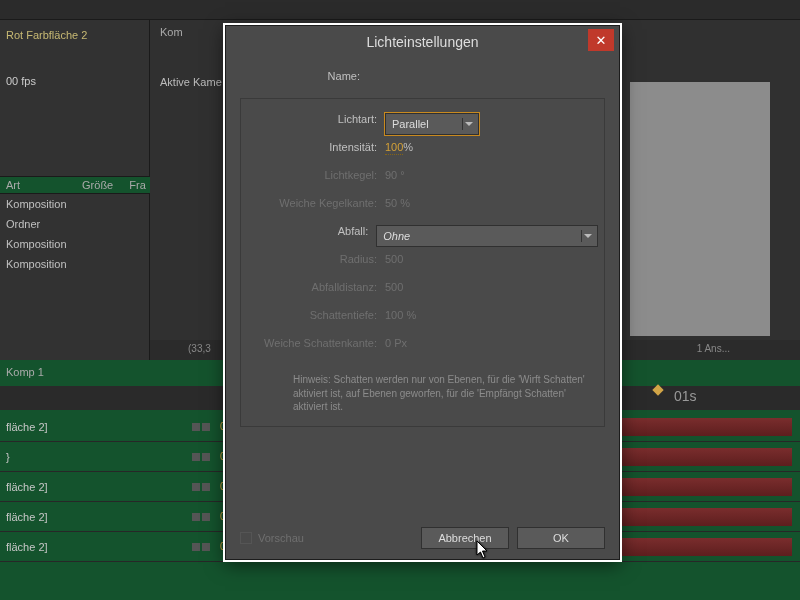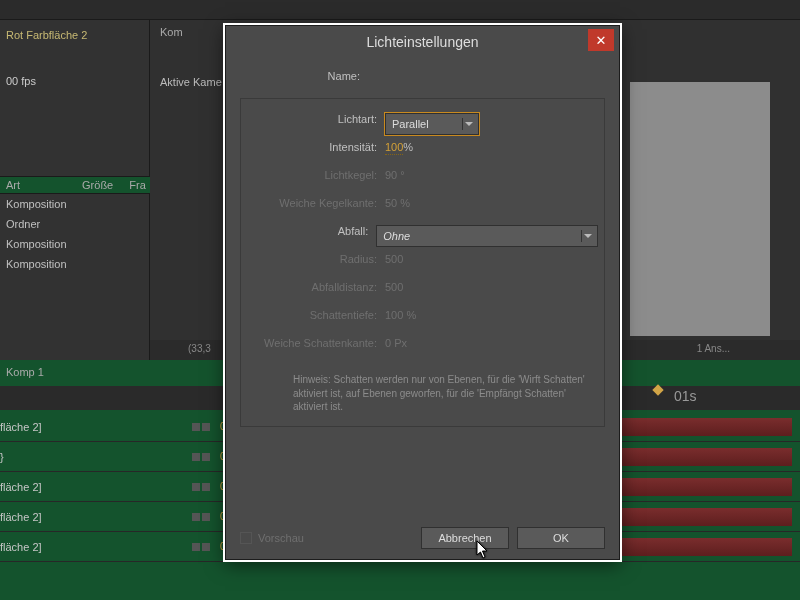--- a/index.html
+++ b/index.html
@@ -27,21 +27,21 @@
   .bg .preview { position:absolute; top:62px; right:30px; width:140px; height:254px; background:#8c8c8c;}
   .bg .statusbar { position:absolute; top:340px; left:150px; right:0; height:20px; background:#2b2b2b; color:#888; font-size:10px; padding:3px 10px;}
   .bg .tl { position:absolute; top:360px; left:0; right:0; bottom:0; background:#14532d;}
   .bg .tl-tab { position:absolute; top:6px; left:6px; color:#aaa;}
   .bg .tl-hdr { position:absolute; top:26px; left:0; right:0; height:24px; background:#2a2a2a;}
   .bg .timeruler { position:absolute; top:28px; left:620px; right:6px; height:20px;}
   .bg .timeruler .tick { position:absolute; top:0; color:#999; font-size:14px;}
   .bg .playhead { position:absolute; top:26px; left:654px; width:8px; height:8px; background:#d2a547; transform:rotate(45deg);}
   .bg .layers { position:absolute; top:52px; left:0; right:0; bottom:0;}
   .bg .layer { height:30px; display:flex; align-items:center; border-bottom:1px solid #272727;}
-  .bg .layer .lname { width:190px; color:#c7c7c7;}
+  .bg .layer .lname { width:190px; padding-left:6px; color:#c7c7c7;}
   .bg .layer .sw { width:30px; display:flex; gap:2px; padding-left:2px;}
   .bg .layer .sw span { width:8px;height:8px;background:#555;}
   .bg .layer .val { width:40px; color:#d3a037; font-size:10px;}
   .bg .layer .track { flex:1; margin:0 8px; height:18px; background:linear-gradient(#7a2d2d,#5d1e1e); position:relative;}
   .bg .layer .track .kf { position:absolute; top:3px; width:10px; height:10px; background:#bcbcbc; transform:rotate(45deg);}
   
   .dialog {
     position:absolute;
     top:25px; left:225px;
     width:395px; height:535px;

